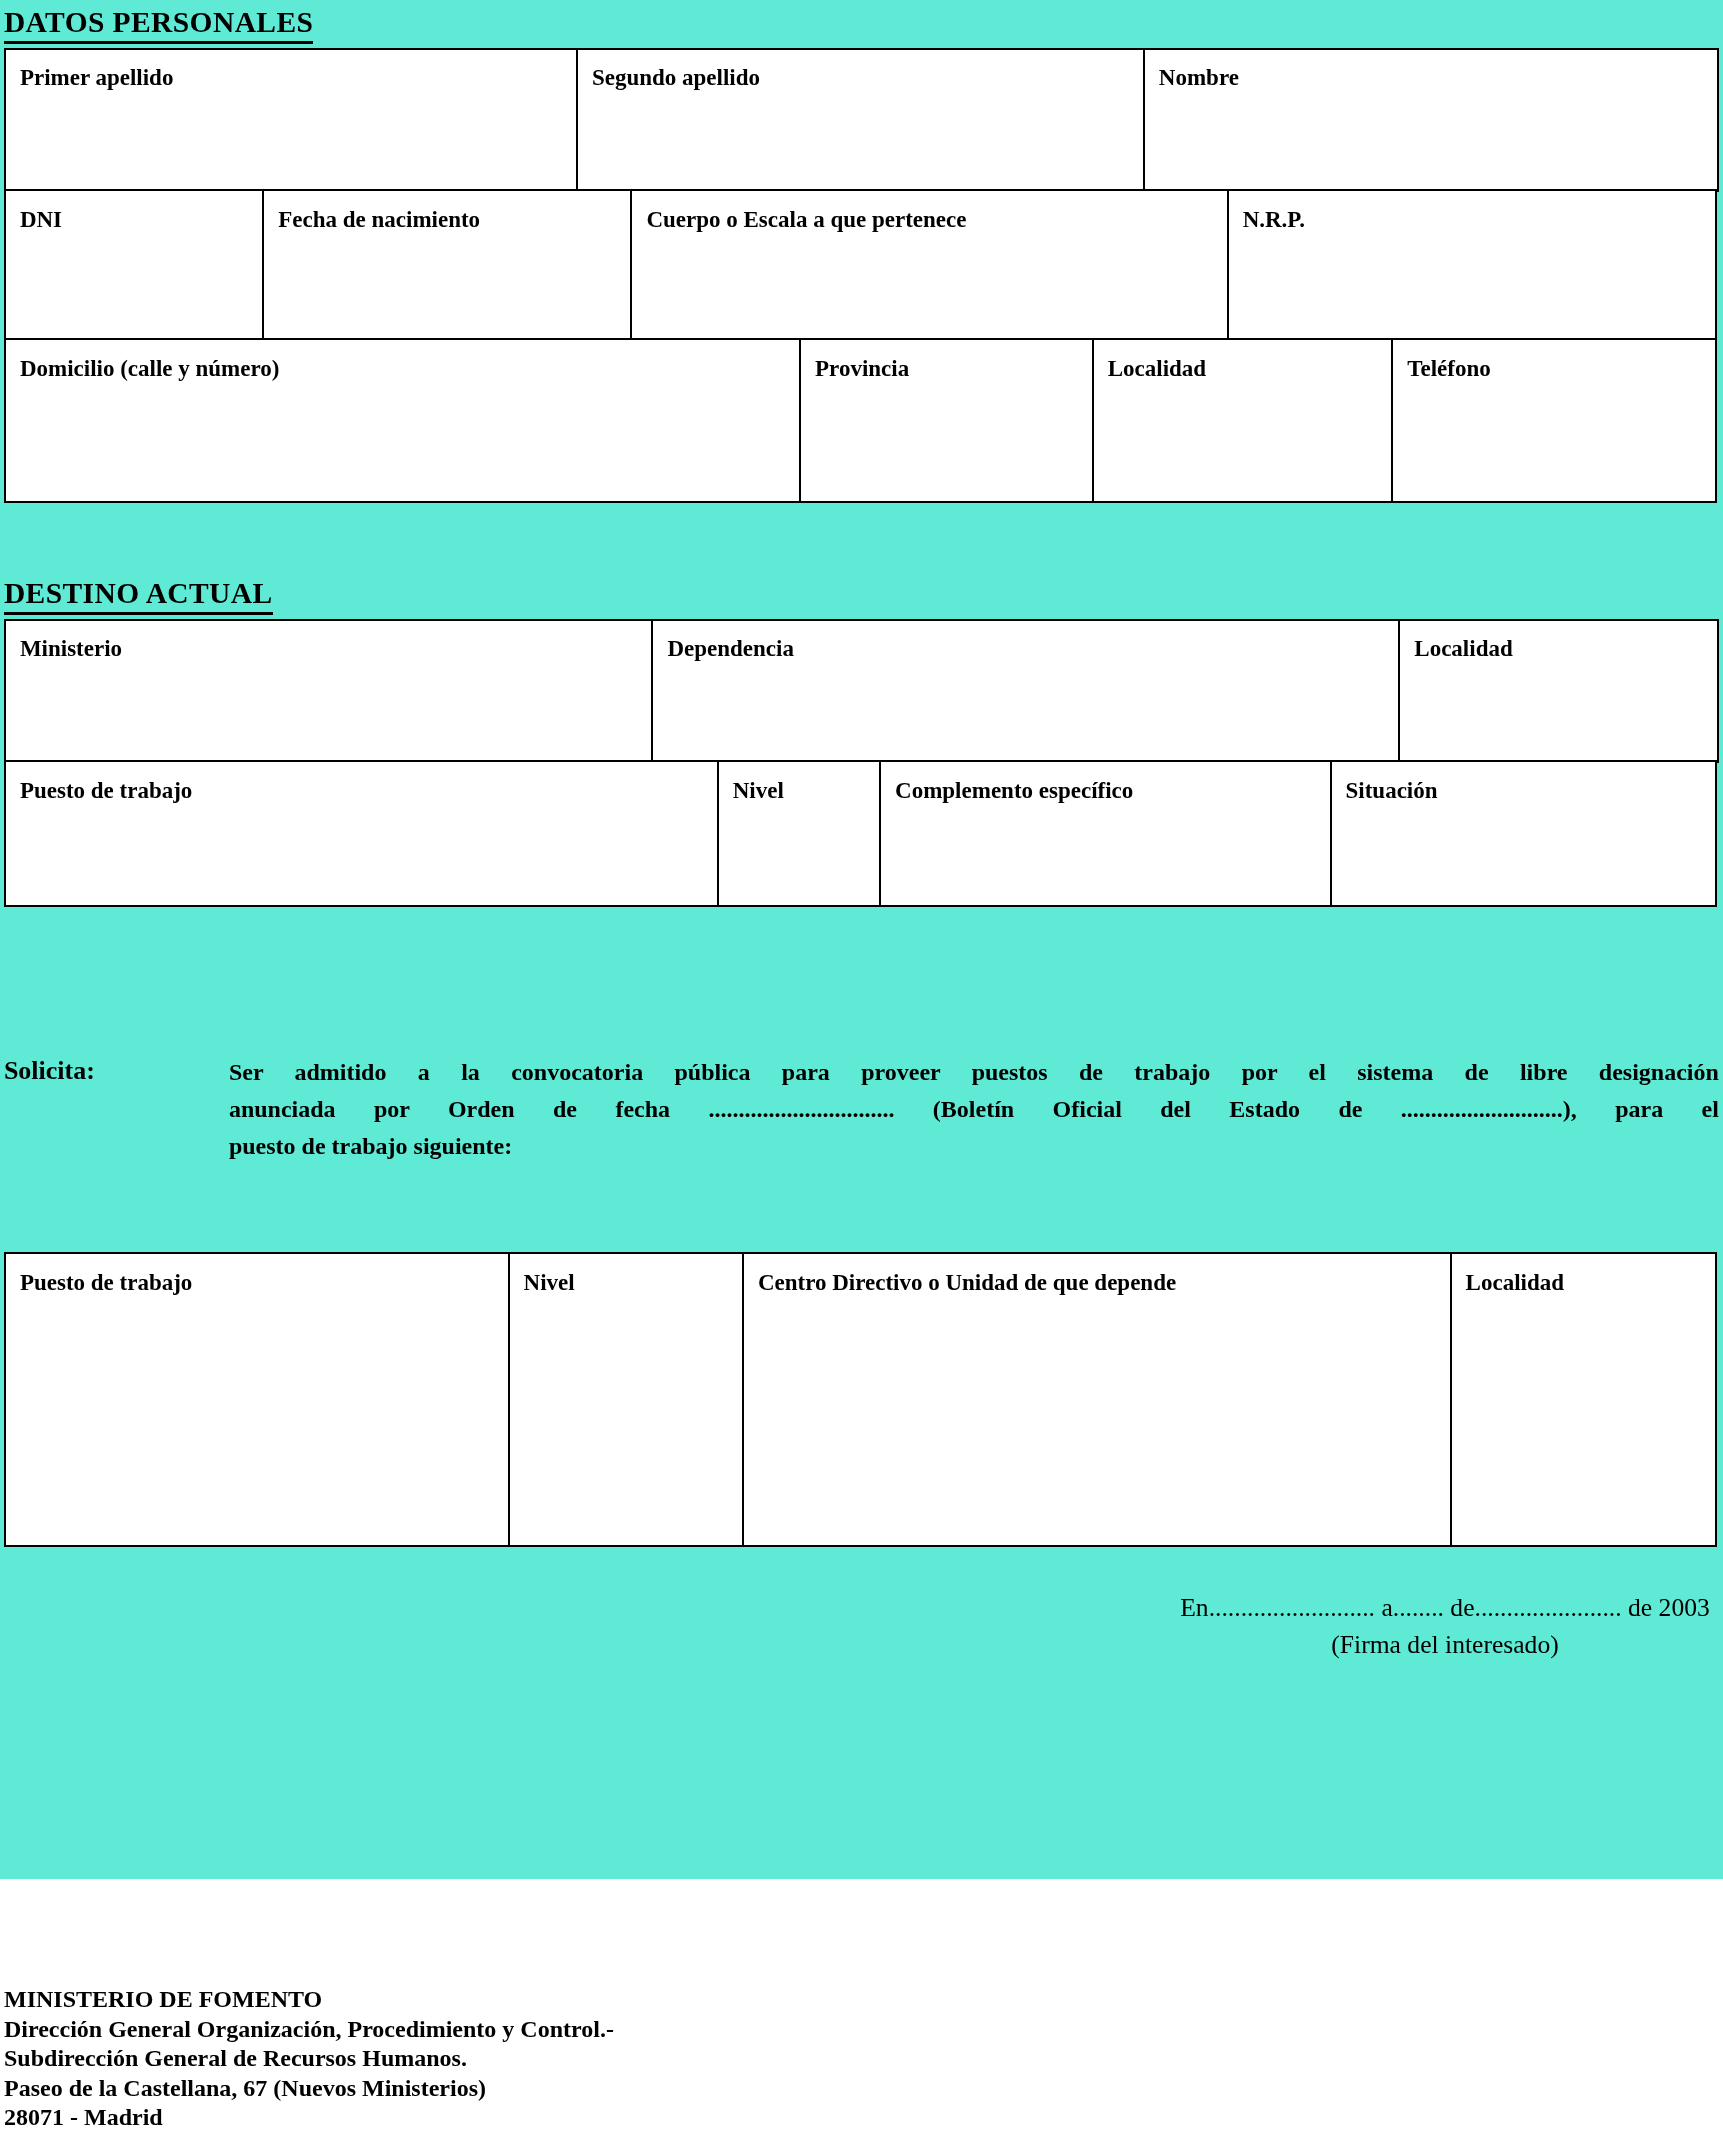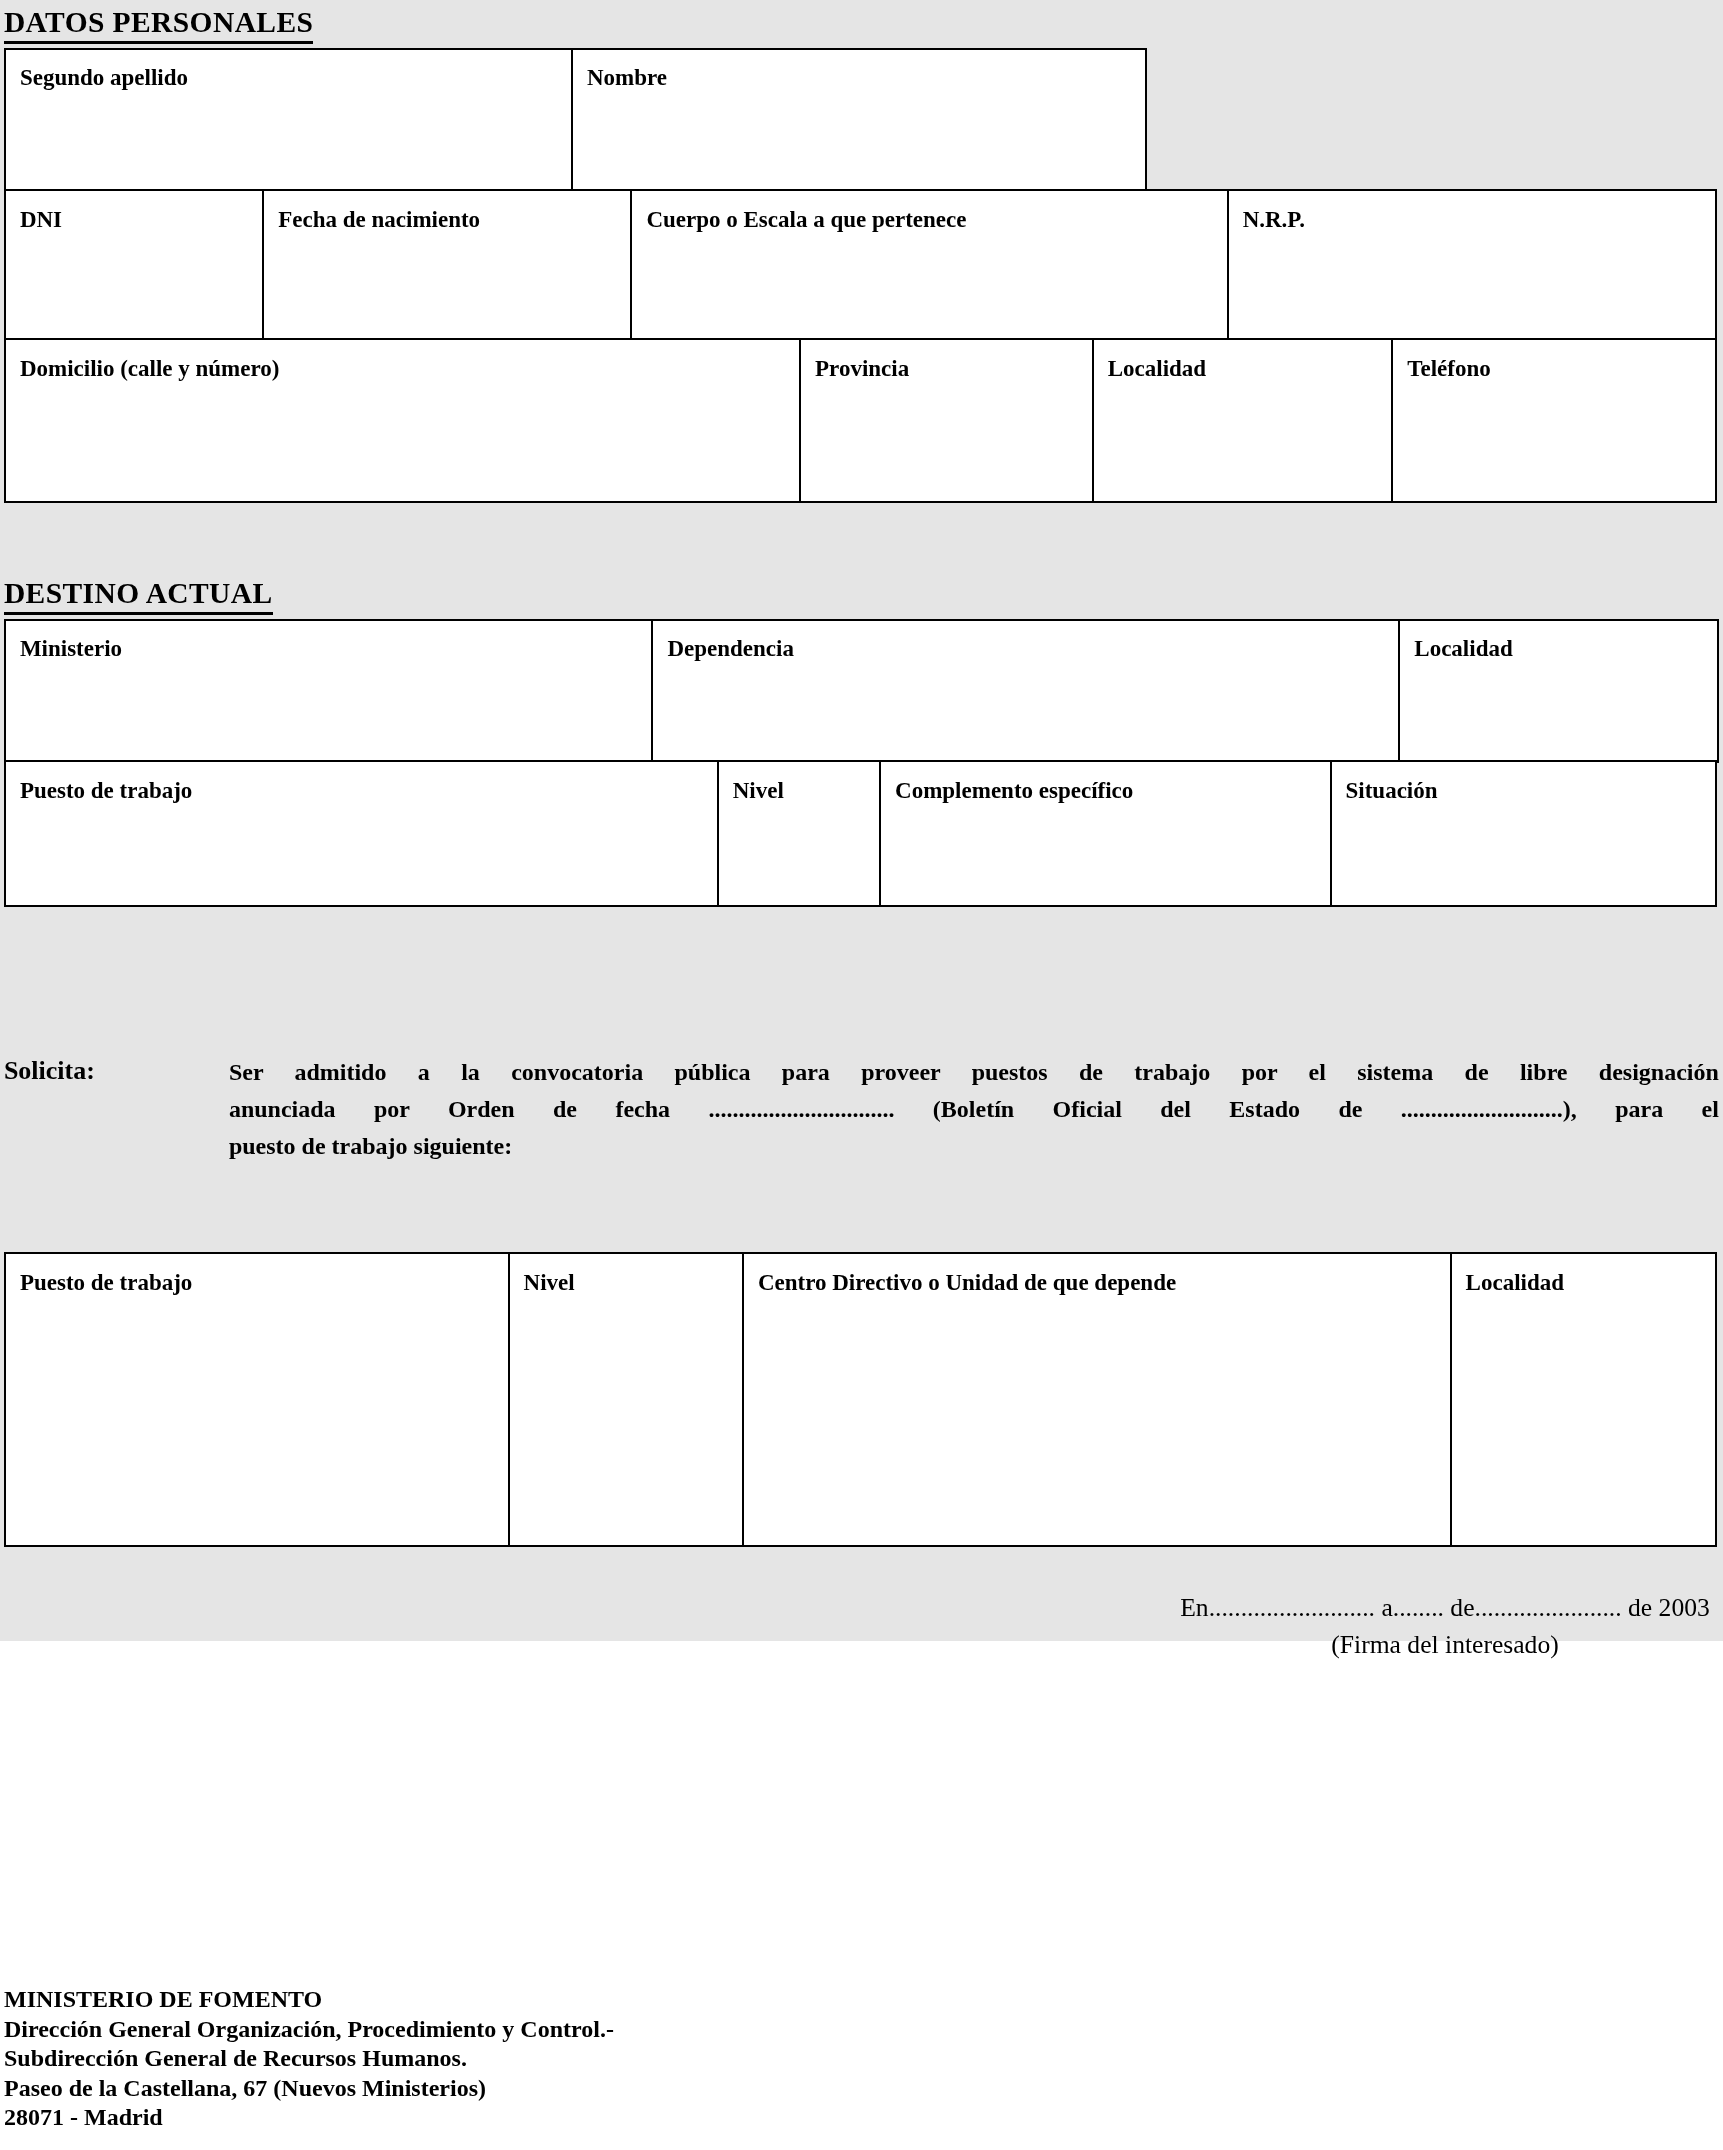--- a/index.html
+++ b/index.html
@@ -8,23 +8,23 @@
     width: 1723px;
     height: 2151px;
     font-family: "Liberation Serif", serif;
     color: #000;
     position: relative;
     overflow: hidden;
   }
   .page {
     position: relative;
     width: 1723px;
-    height: 1641px;
+    height: 1879px;
     padding: 6.2px 3.9px 0 3.9px;
-    background: #e5e5e5;
+    background: #5eead4;
   }
   .section-heading {
     font-size: 29.5px;
     font-weight: bold;
     margin-bottom: 3.9px;
     letter-spacing: 0.4px;
   }
   .section-heading span {
     display: inline-block;
     border-bottom: 3.1px solid #000;
@@ -97,20 +97,23 @@
 <body>
 
 <div class="page">
 
   <h1 class="section-heading">
     <span>DATOS PERSONALES</span>
   </h1>
 
   <div class="ftable">
     <div class="trow h185">
+      <div class="cell" style="width:33.5%">
+        <span>Primer apellido</span>
+      </div>
       <div class="cell" style="width:33.2%">
         <span>Segundo apellido</span>
       </div>
       <div class="cell" style="width:33.6%">
         <span>Nombre</span>
       </div>
     </div>
     <div class="trow h195">
       <div class="cell" style="width:15.2%">
         <span>DNI</span>

